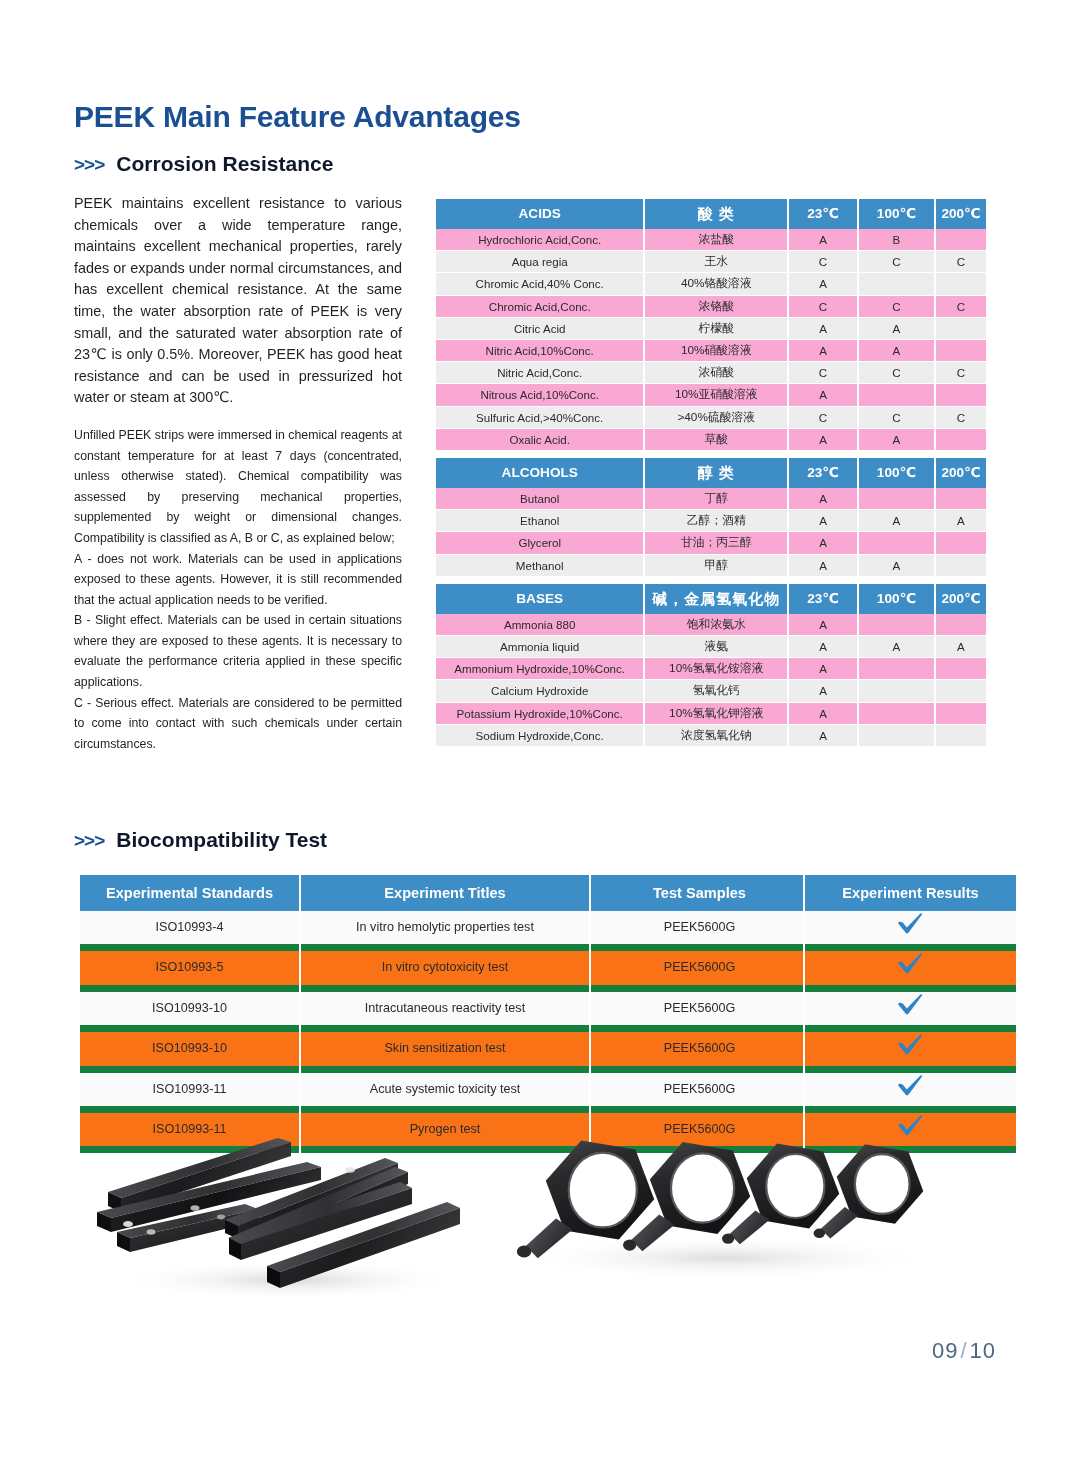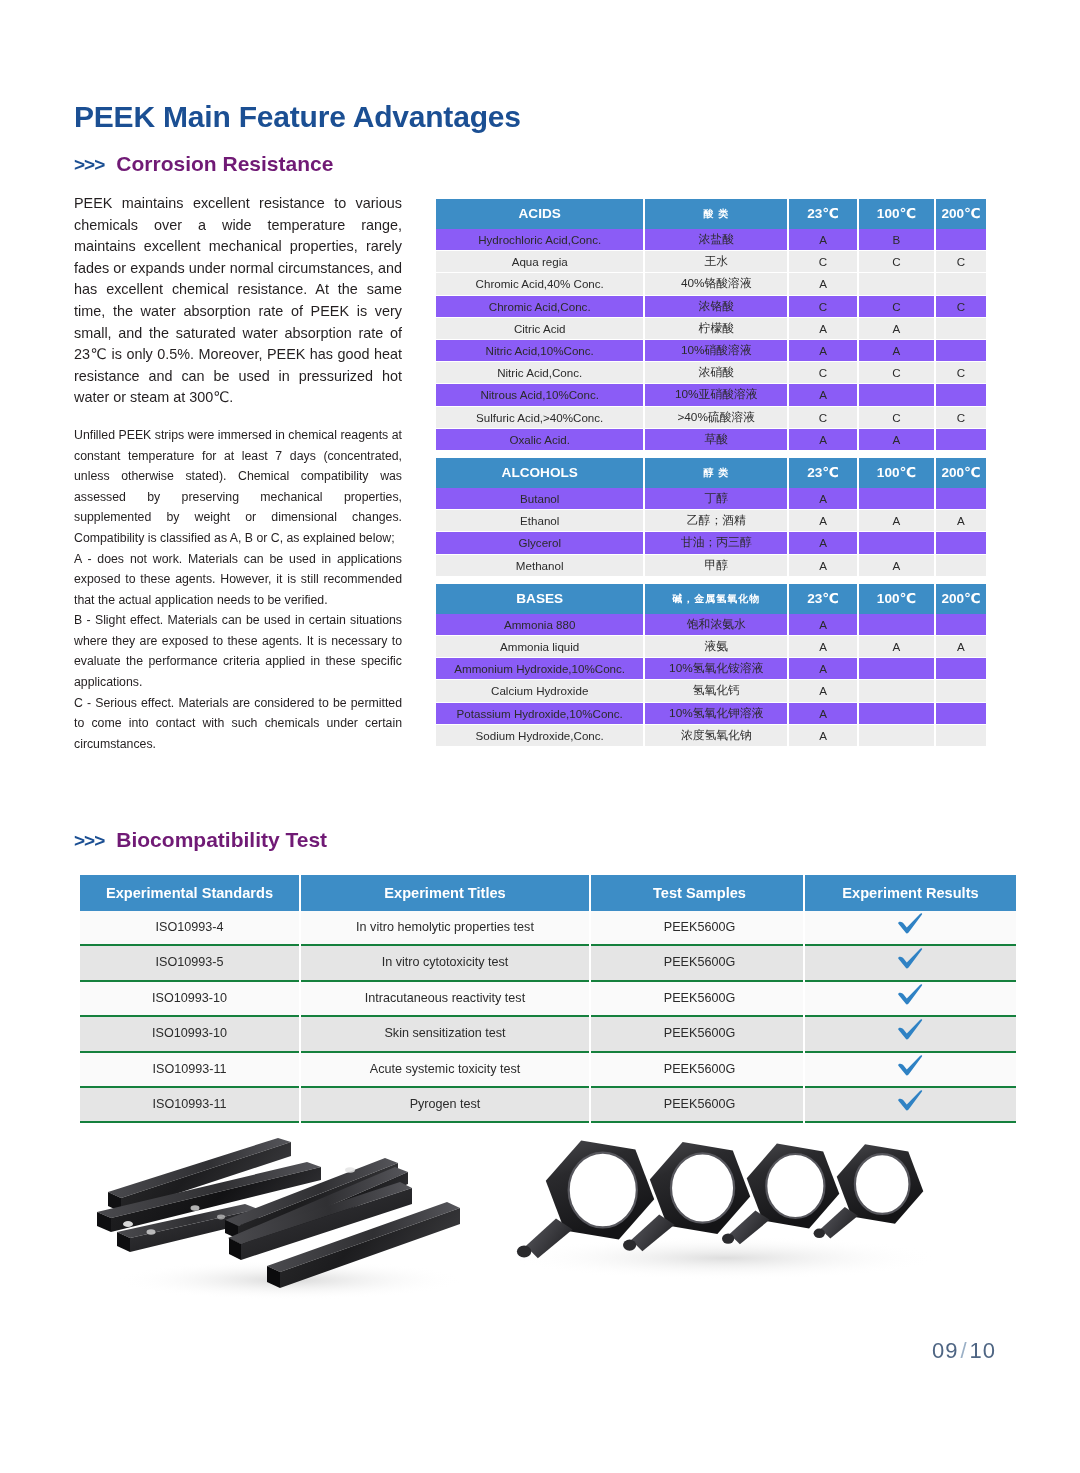--- a/index.html
+++ b/index.html
@@ -19,21 +19,21 @@
     position:absolute;left:74px;top:100px;
     font-size:30px;font-weight:bold;color:#1b4f93;
     letter-spacing:-0.2px;
   }
   .sec-head{position:absolute;display:flex;align-items:baseline;gap:12px;}
   .sec-head .chev{
     font-size:19px;font-weight:bold;color:#1b4f93;letter-spacing:-1px;
     font-family:"Liberation Sans",sans-serif;
   }
   .sec-head .sec-title{
-    font-size:21px;font-weight:bold;color:#701a75;text-align:right;
+    font-size:21px;font-weight:bold;color:#0f172a;text-align:right;
   }
   #sec-corrosion{left:74px;top:152px;}
   #sec-bio{left:74px;top:828px;}
 
   
   .body-col{
     position:absolute;left:74px;top:193px;width:328px;
   }
   .para1{
     font-size:14.4px;line-height:21.6px;
@@ -57,29 +57,29 @@
     width:554px;table-layout:fixed;
     font-size:11.6px;
   }
   table.chem td,table.chem th{padding:0;margin:0;}
   table.chem thead th{
     background:#3d8dc6;color:#ffffff;
     font-size:13.6px;font-weight:bold;
     height:30px;line-height:30px;
     text-align:center;vertical-align:middle;
   }
-  table.chem thead th.cn{font-size:10px;letter-spacing:1px;}
+  table.chem thead th.cn{font-size:15px;letter-spacing:1px;}
   table.chem tbody td{
     height:21.2px;line-height:21.2px;
     text-align:center;vertical-align:middle;
     color:#2b2b2b;font-size:11.6px;
     border-bottom:1px solid #ffffff;
   }
   table.chem tbody td.cn{font-size:11.8px;}
-  table.chem tbody tr.odd td{background:#8b5cf6;}
+  table.chem tbody tr.odd td{background:#f9a8d4;}
   table.chem tbody tr.even td{background:#ededed;}
   .chem-gap{height:7px;}
 
   .c-en{width:199px;}
   .c-cn{width:136px;}
   .c-t1{width:65px;}
   .c-t2{width:72px;}
   .c-t3{width:48px;}
 
   
@@ -89,24 +89,24 @@
     width:925px;table-layout:fixed;
   }
   table.bio thead th{
     background:#3d8dc6;color:#ffffff;
     font-size:14.6px;font-weight:bold;
     height:34px;line-height:34px;text-align:center;margin-top:39px;
   }
   table.bio tbody td{
     height:25.4px;line-height:25.4px;
     text-align:center;font-size:12.6px;color:#2b2b2b;
-    border-bottom:2px solid #15803d;
+    border-bottom:7px solid #15803d;
   }
   table.bio tbody tr.odd td{background:#fafafa;}
-  table.bio tbody tr.even td{background:#e5e5e5;}
+  table.bio tbody tr.even td{background:#f97316;}
   .b-c1{width:217px;}
   .b-c2{width:286px;}
   .b-c3{width:205px;padding-left:6px;}
   .b-c4{width:209px;}
   .chk{display:inline-block;vertical-align:middle;}
 
   
   .photos{position:absolute;left:0;top:1110px;width:1080px;height:210px;}
   .photo-strips{position:absolute;left:95px;top:10px;}
   .photo-rings{position:absolute;left:495px;top:8px;}

